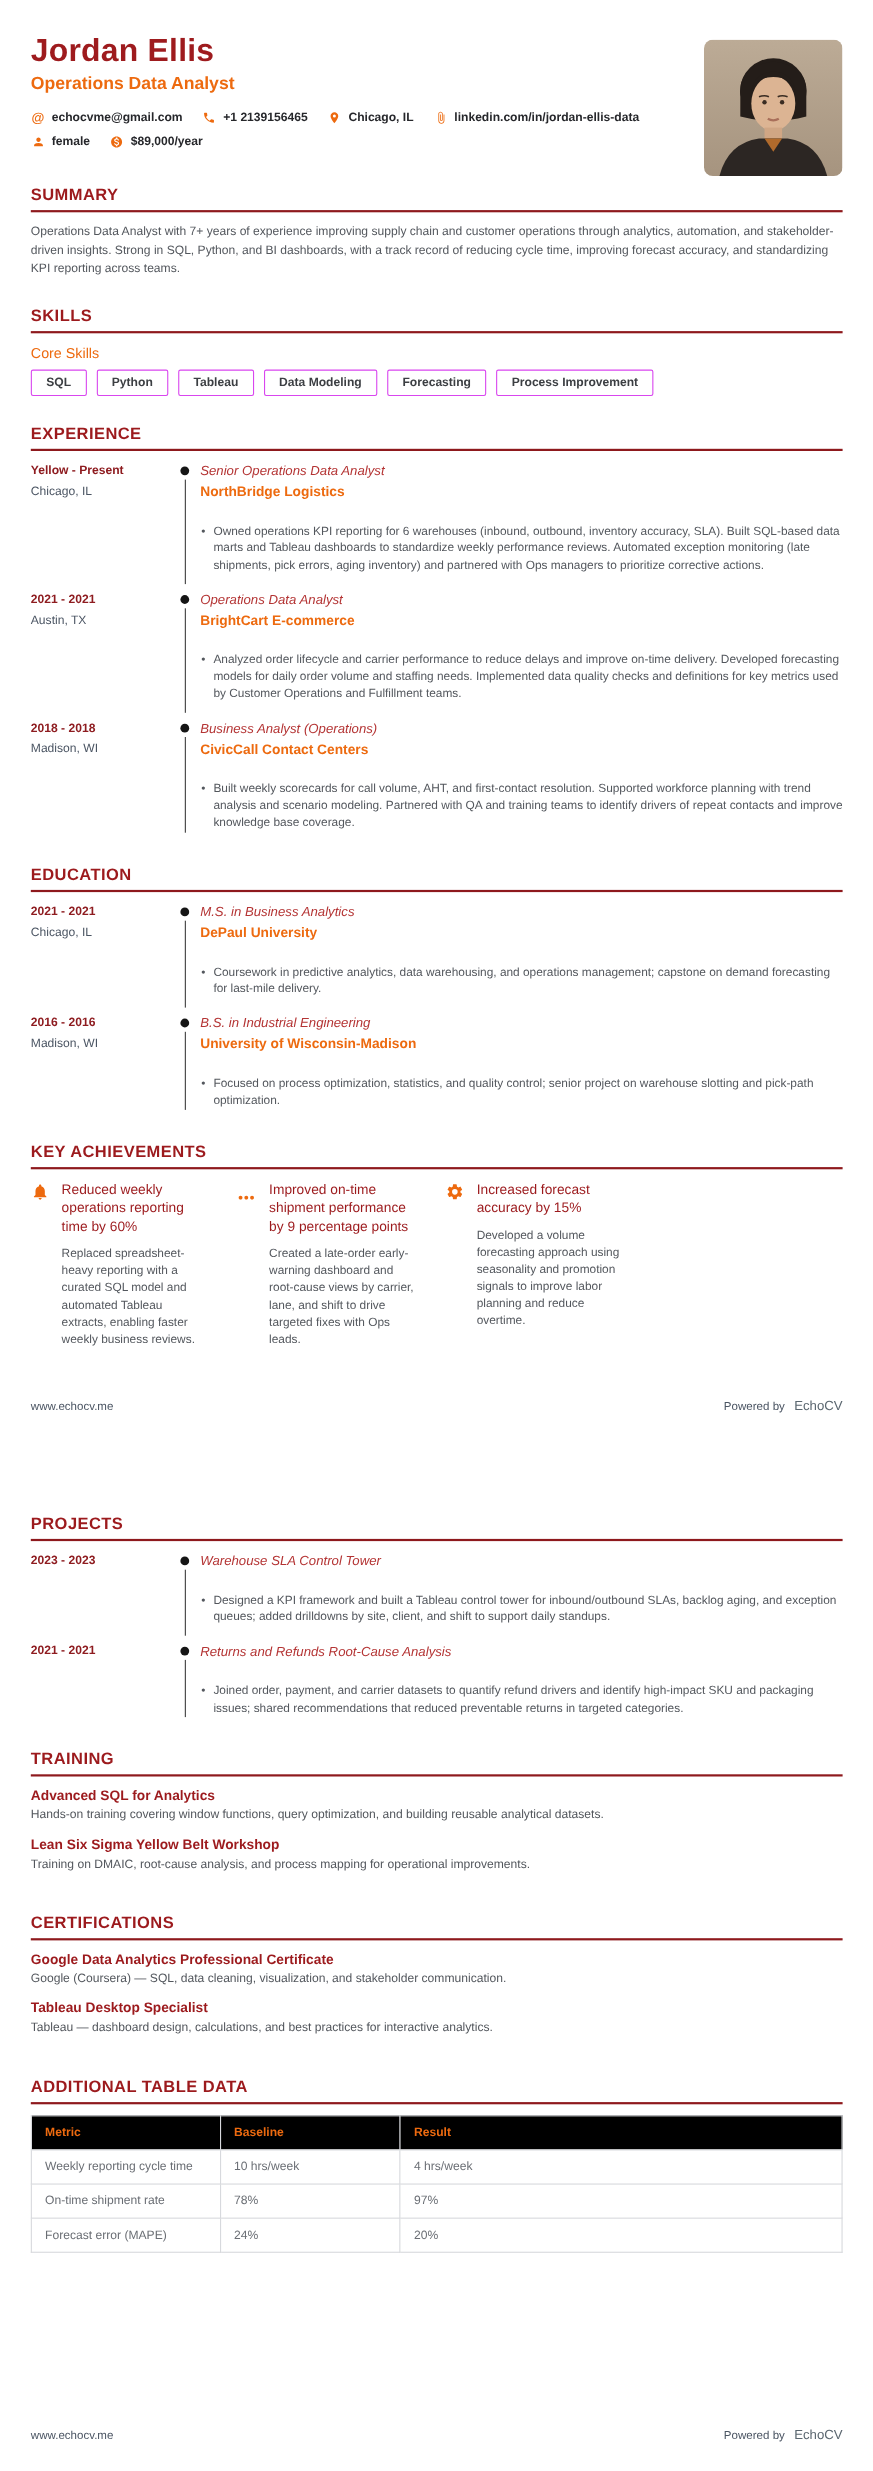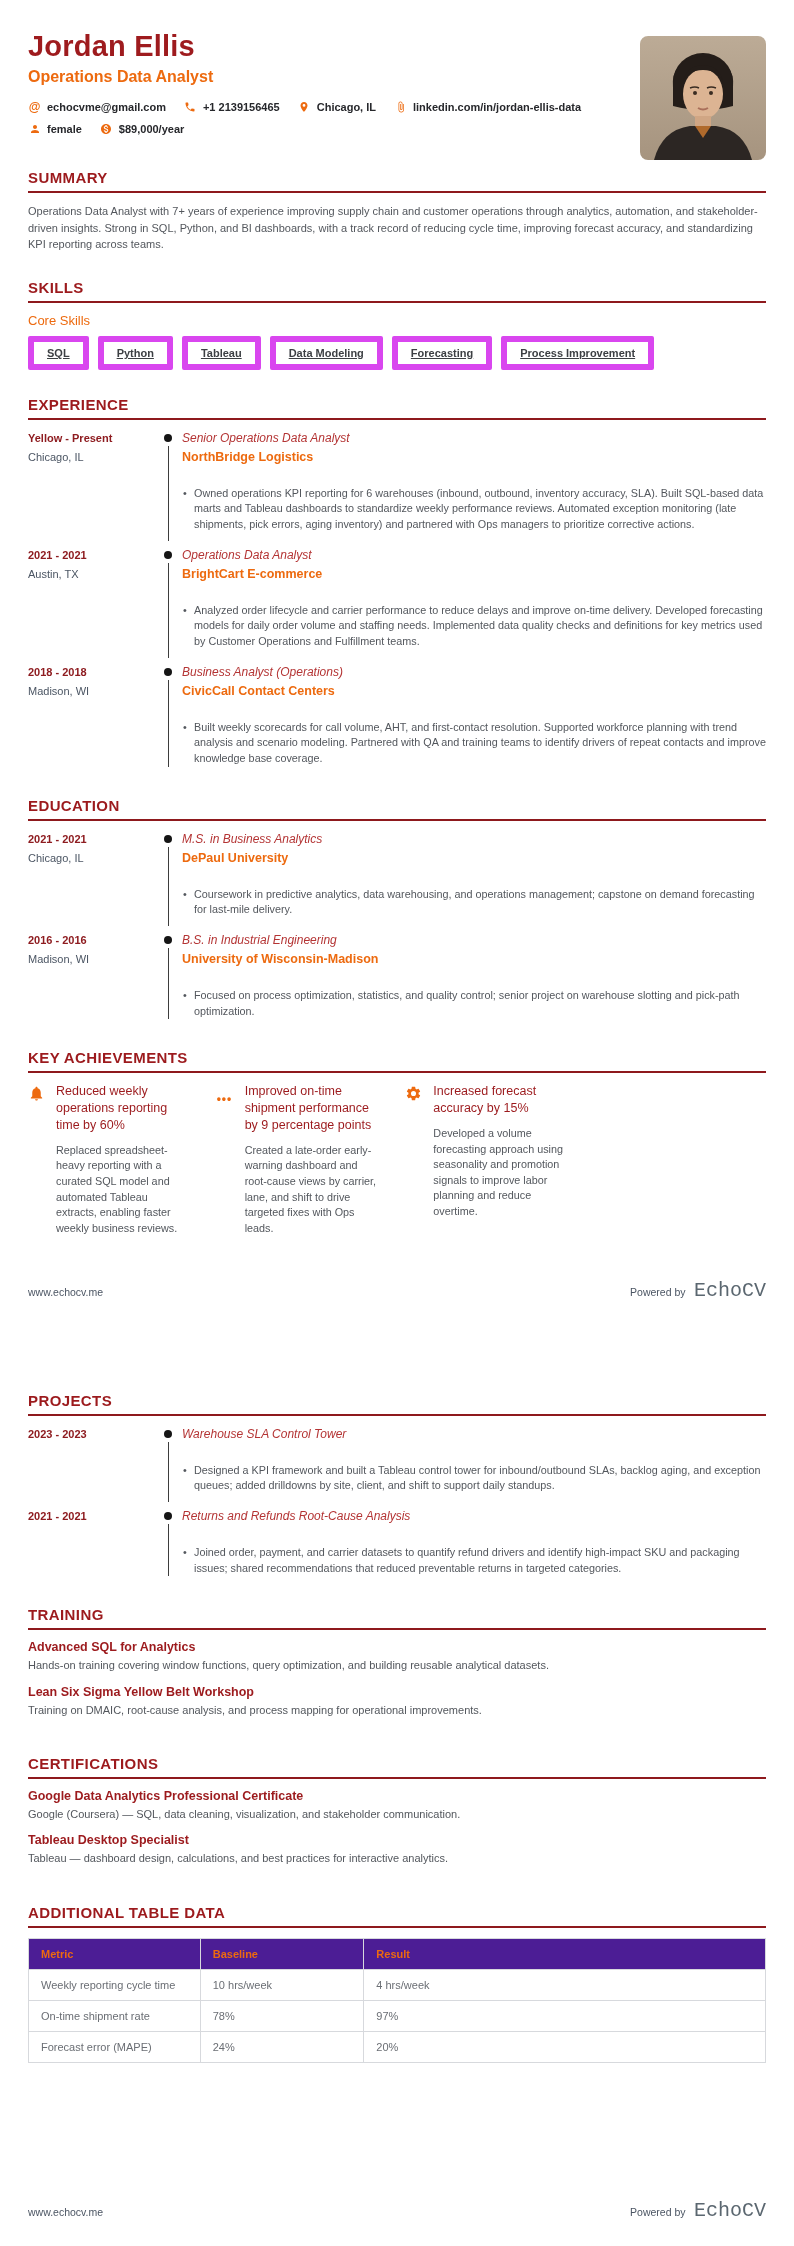--- a/index.html
+++ b/index.html
@@ -23,21 +23,21 @@
 
   
   .section { margin-top:26px; }
   .section-heading { font-size:15px; font-weight:bold; color:#9c1a1d; letter-spacing:0.4px;
                      border-bottom:2.5px solid #8e191d; padding-bottom:5px; margin-bottom:10px; }
   .body-text { font-size:11px; line-height:1.5; color:#53575d; }
 
   
   .skill-group-label { font-size:13px; color:#ED6A0F; margin:2px 0 8px; }
   .chips { display:flex; flex-wrap:wrap; gap:9px; }
-  .chip { border:6px solid #d946ef; border-radius:2px; padding:5px 13px; font-size:11px; font-weight:bold; color:#3c3f43; background:#fff;text-decoration:underline; }
+  .chip { border:1px solid #d946ef; border-radius:2px; padding:5px 13px; font-size:11px; font-weight:bold; color:#3c3f43; background:#fff; }
 
   
   .entry { display:grid; grid-template-columns:126px 28px 1fr; margin-bottom:14px; }
   .entry:last-child { margin-bottom:4px; }
   .entry-dates { font-size:11px; font-weight:bold; color:#8e1c20; padding-top:2px; }
   .entry-location { font-size:11px; color:#4b5563; margin-top:7px; }
   .entry-timeline { position:relative; }
   .tl-dot { position:absolute; left:50%; top:4px; width:8px; height:8px; margin-left:-4px; background:#151515; border-radius:50%; }
   .tl-line { position:absolute; left:50%; top:16px; bottom:-8px; width:1px; background:#3d3d3d; }
   .entry:last-child .tl-line { bottom:0; }
@@ -57,32 +57,32 @@
   .ach-body { font-size:10.8px; line-height:1.45; color:#53575d; margin-top:9px; }
 
   
   .simple-item { margin-bottom:11px; }
   .simple-title { font-size:12.5px; font-weight:bold; color:#9c1a1d; margin-bottom:4px; }
   .simple-desc { font-size:11px; color:#53575d; line-height:1.4; }
 
   
   .data-table { width:100%; border-collapse:collapse; margin-top:4px; }
   .data-table th, .data-table td { border:1px solid #d7d9dd; text-align:left; padding:9px 12px; font-size:11px; }
-  .data-table th { background:#4c1d95; color:#ED6A0F; font-weight:bold; }
+  .data-table th { background:#000000; color:#ED6A0F; font-weight:bold; }
   .data-table td { color:#6a6e74; }
   .data-table th:nth-child(1), .data-table td:nth-child(1) { width:23.3%; }
   .data-table th:nth-child(2), .data-table td:nth-child(2) { width:22.2%; }
 
   
   .footer { display:flex; justify-content:space-between; align-items:baseline; }
   .footer-mid { margin-top:42px; margin-bottom:62px; }
   .footer-end { margin-top:auto; padding-top:40px; }
   .footer-site { font-size:10.5px; color:#4b5563;text-align:right; }
   .footer-powered { font-size:10.5px; color:#4b5563; }
-  .footer-brand { font-size:20px; color:#5b6770; margin-left:4px;font-family:Liberation Mono, monospace; }
+  .footer-brand { font-size:12px; color:#5b6770; margin-left:4px; }
 </style>
 </head>
 <body>
 
 <div class="page">
 
   <div class="hdr">
     <div class="hdr-name">Jordan Ellis</div>
     <div class="hdr-role">Operations Data Analyst</div>
 

